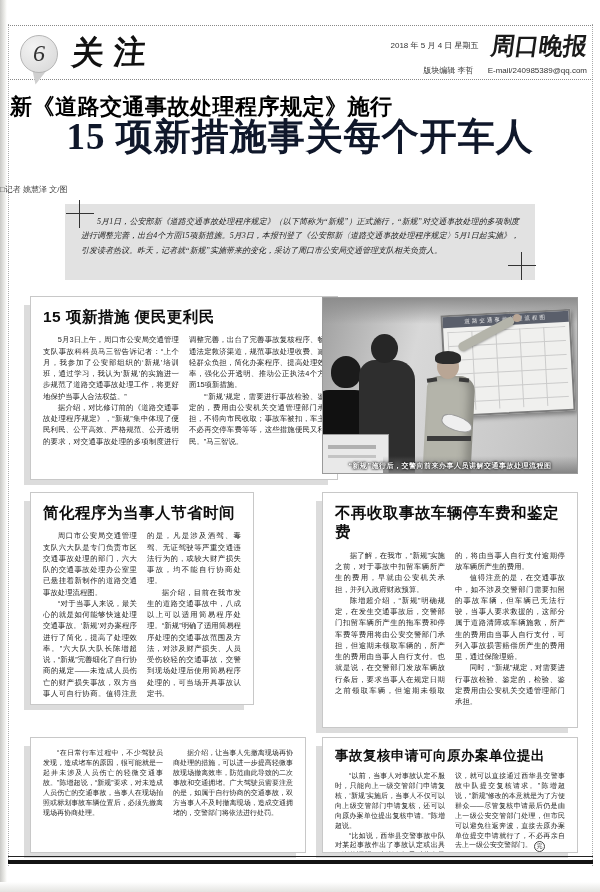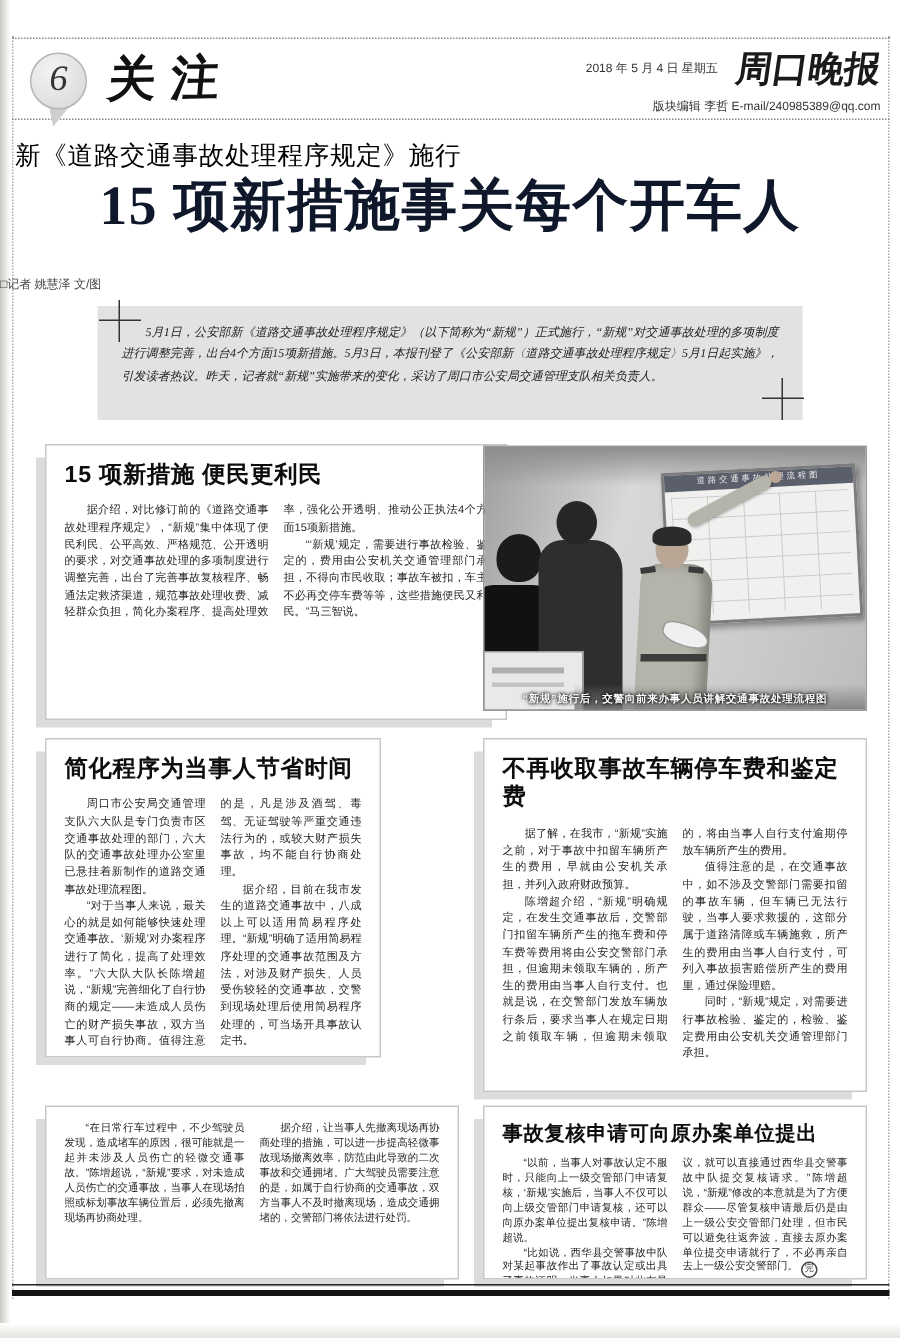--- a/index.html
+++ b/index.html
@@ -32,24 +32,24 @@
     border-left:8px solid transparent;border-right:13px solid transparent;
     border-top:22px solid #cfcfcf;transform:rotate(8deg);}
   .section-name{margin-left:16px;font-family:"DejaVu Serif", serif;
     font-size:32px;font-weight:bold;letter-spacing:10px;color:#111;
     transform:skewX(-6deg) rotate(-1deg);}
   .header-right{text-align:right;line-height:1.5;padding-right:2px;}
   .date-line{font-size:8px;color:#333;vertical-align:middle;}
   .masthead{font-family:"DejaVu Serif", serif;font-size:24px;font-weight:bold;
     color:#1a1a1a;margin-left:8px;vertical-align:middle;transform:skewX(-8deg);display:inline-block;}
   .editor-line{font-size:8px;color:#333;margin-top:1px;}
-  .editor-line .email{margin-left:0;}
-
-  
-  .kicker{position:absolute;left:10px;top:92px;font-size:17px;font-weight:normal;color:#000;letter-spacing:0.5px;}
+  .editor-line .email{margin-left:12px;}
+
+  
+  .kicker{position:absolute;left:10px;top:92px;font-size:22px;font-weight:bold;color:#000;letter-spacing:0.5px;}
   .main-title{position:absolute;left:0;top:112px;width:600px;text-align:center;
     font-family:"Liberation Serif", serif;font-weight:900;font-size:37px;color:#0f172a;letter-spacing:1px;}
   .byline{position:absolute;left:0;top:184px;width:540px;font-size:8px;color:#444;}
 
   
   .intro-box{position:absolute;left:65px;top:204px;width:470px;height:76px;
     background:#e2e2e2;padding:11px 16px;box-sizing:border-box;
     font-family:"Liberation Serif", serif;font-style:italic;
     font-size:8px;line-height:1.8;color:#222;text-align:justify;}
   .intro-box p{margin:0;text-indent:2em;font-family:Liberation Serif, serif;}
@@ -152,20 +152,21 @@
 
 <div class="intro-box">
   <p>5月1日，公安部新《道路交通事故处理程序规定》（以下简称为“新规”）正式施行，“新规”对交通事故处理的多项制度进行调整完善，出台4个方面15项新措施。5月3日，本报刊登了《公安部新〈道路交通事故处理程序规定〉5月1日起实施》，引发读者热议。昨天，记者就“新规”实施带来的变化，采访了周口市公安局交通管理支队相关负责人。</p>
 </div>
 <div class="cross cross-tl"></div>
 <div class="cross cross-br"></div>
 
 <div class="abox box1">
   <h2>15 项新措施  便民更利民</h2>
   <div class="abody">
+    <p>5月3日上午，周口市公安局交通管理支队事故科科员马三智告诉记者：“上个月，我参加了公安部组织的‘新规’培训班，通过学习，我认为‘新规’的实施进一步规范了道路交通事故处理工作，将更好地保护当事人合法权益。”</p>
     <p>据介绍，对比修订前的《道路交通事故处理程序规定》，“新规”集中体现了便民利民、公平高效、严格规范、公开透明的要求，对交通事故处理的多项制度进行调整完善，出台了完善事故复核程序、畅通法定救济渠道，规范事故处理收费、减轻群众负担，简化办案程序、提高处理效率，强化公开透明、推动公正执法4个方面15项新措施。</p>
     <p>“‘新规’规定，需要进行事故检验、鉴定的，费用由公安机关交通管理部门承担，不得向市民收取；事故车被扣，车主不必再交停车费等等，这些措施便民又利民。”马三智说。</p>
   </div>
 </div>
 
 <div class="photo">
   <div class="ceiling-shadow"></div>
   <div class="board">
     <div class="board-head">道路交通事故处理流程图</div>
     <div class="board-grid"></div>

